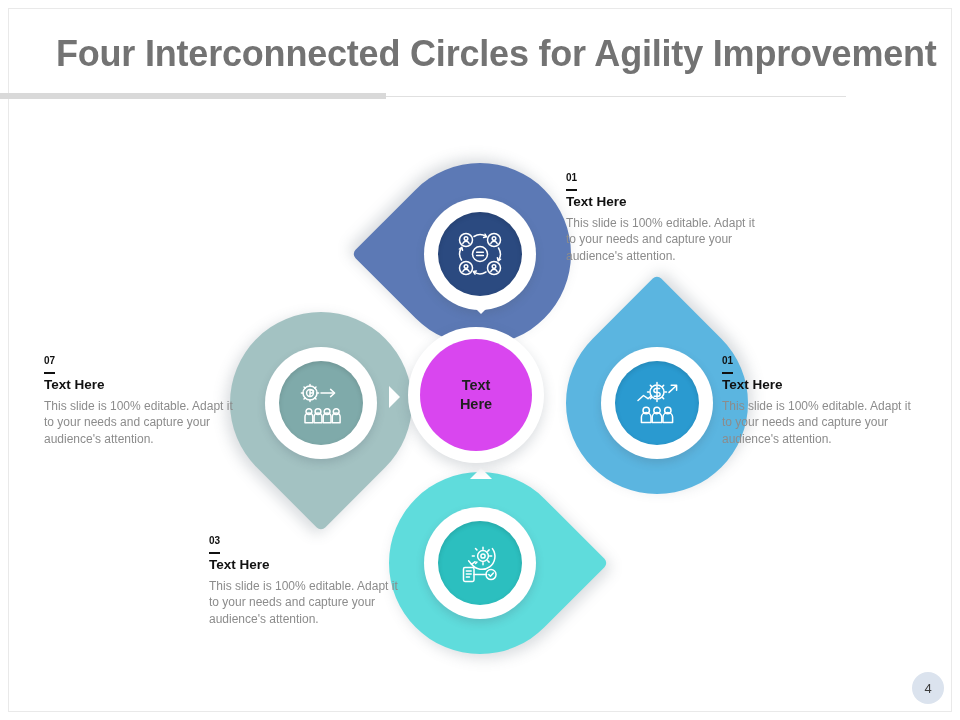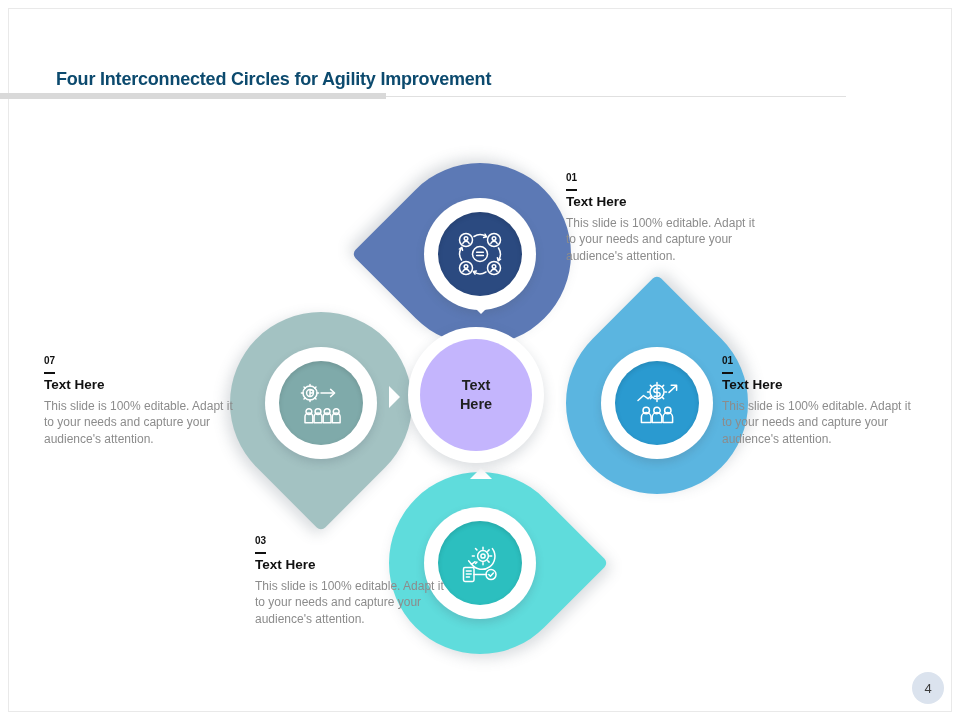--- a/index.html
+++ b/index.html
@@ -28,27 +28,26 @@
     left: 8px; top: 8px; right: 8px; bottom: 8px;
     border: 1px solid #e9e9e9;
     pointer-events: none;
   }
 
   
   #page-title {
     position: absolute;
     left: 56px;
     top: 33px;
-    font-size: 18px;
+    font-size: 36px;
     font-weight: bold;
     letter-spacing: -0.2px;
-    color: #0c4a6e;
+    color: #737373;
     white-space: nowrap;
     font-family: "Liberation Sans", sans-serif;
-    margin-top: 36px;
   }
   #title-rule-thick {
     position: absolute;
     left: 0px;
     top: 93px;
     width: 386px;
     height: 6px;
     background: #d9d9d9;
   }
   #title-rule-thin {
@@ -200,21 +199,21 @@
   }
   .callout .body {
     font-size: 12px;
     color: #8c8c8c;
     line-height: 1.38;
     margin-top: 4px;
   }
 
   #callout-01 { left: 566px; top: 167px; }
   #callout-02 { left: 722px; top: 350px; }
-  #callout-03 { left: 209px; top: 530px; margin-left: 46px; }
+  #callout-03 { left: 209px; top: 530px; }
   #callout-04 { left: 44px; top: 350px; }
 
   
   #page-number {
     position: absolute;
     right: 16px;
     bottom: 16px;
     width: 32px;
     height: 32px;
     border-radius: 50%;
@@ -340,21 +339,21 @@
         </span>
       </div>
     </div>
 
     <div class="connector" id="conn-01"></div>
     <div class="connector" id="conn-02"></div>
     <div class="connector" id="conn-03"></div>
     <div class="connector" id="conn-04"></div>
 
     <div id="center-hub">
-      <div id="center-inner" style="background: #c4b5fd;">
+      <div id="center-inner" style="background: #d946ef;">
         <div id="center-label">Text
 Here</div>
       </div>
     </div>
   </div>
 
   <div class="callout" id="callout-01">
     <div class="num">01</div>
     <div class="heading">Text Here</div>
     <div class="body">This slide is 100% editable. Adapt it to your needs and capture your audience's attention.</div>

